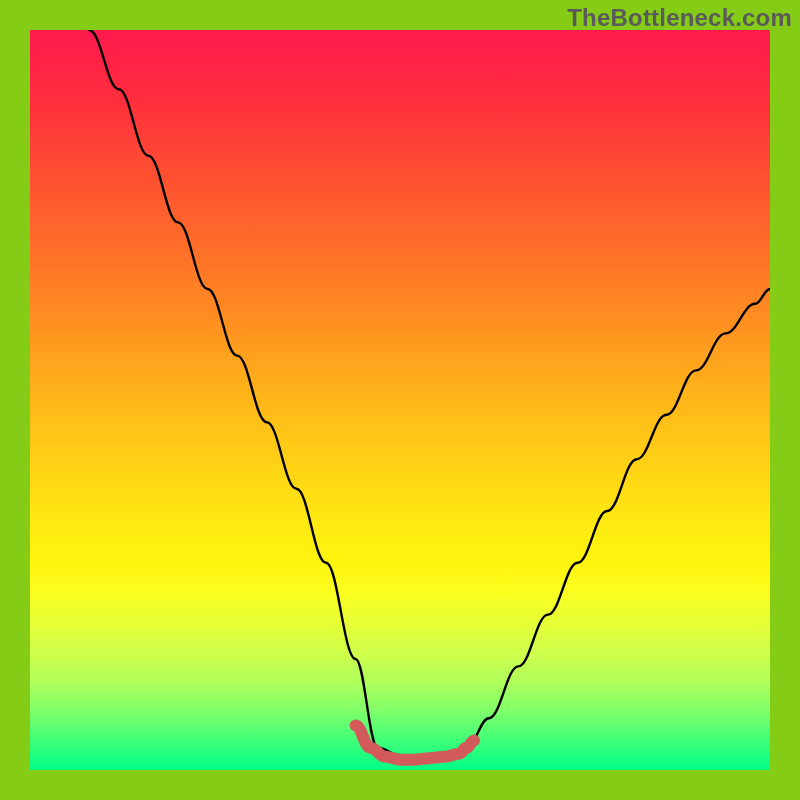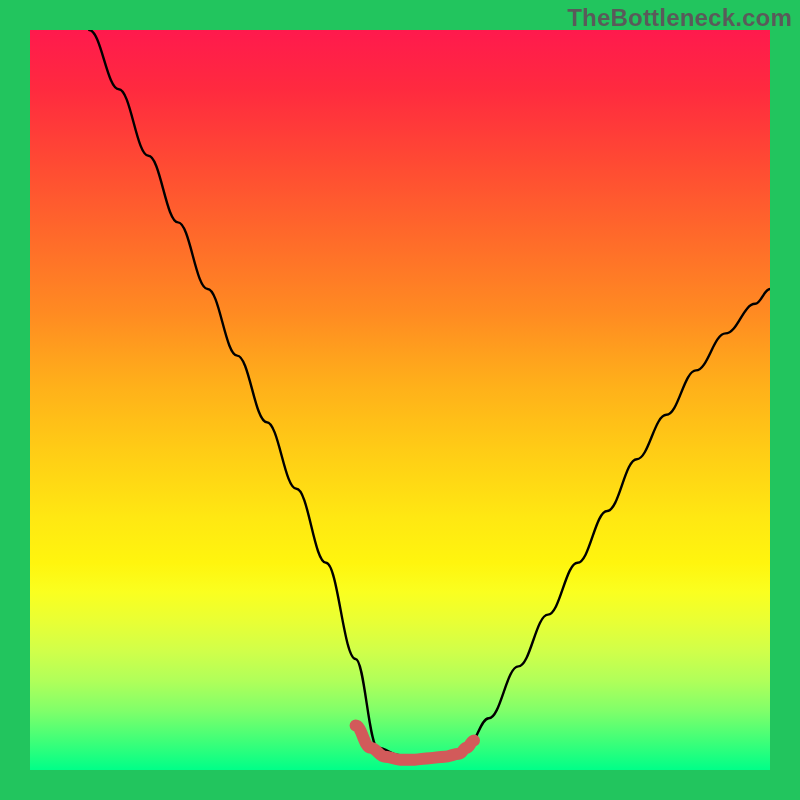--- a/index.html
+++ b/index.html
@@ -6,21 +6,21 @@
     margin: 0;
     padding: 0;
     width: 800px;
     height: 800px;
     background: #000;
     overflow: hidden;
   }
   .frame {
     position: absolute;
     inset: 0;
-    background: #22c55e;
+    background: #84cc16;
   }
   .plot-area {
     position: absolute;
     left: 30px;
     top: 30px;
     width: 740px;
     height: 740px;
     background: linear-gradient(to bottom,
       #ff1a4d 0%,
       #ff2a3f 8%,

